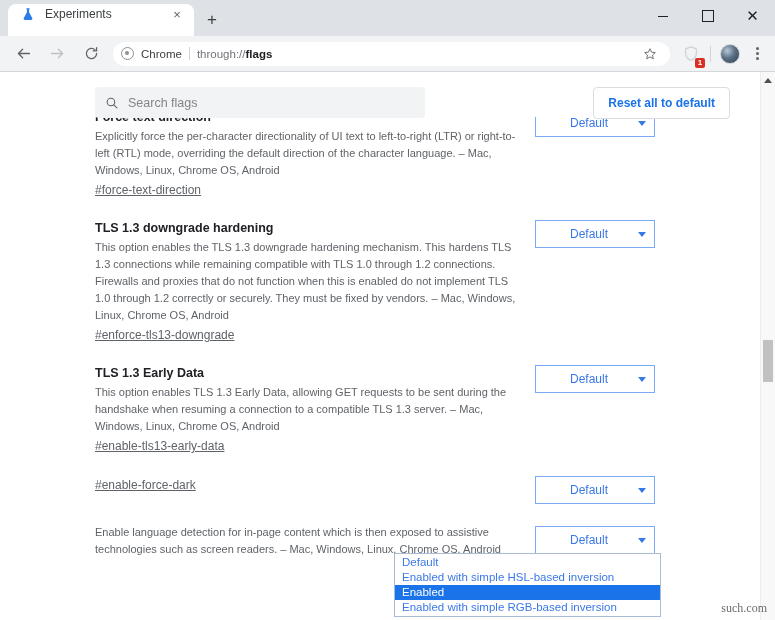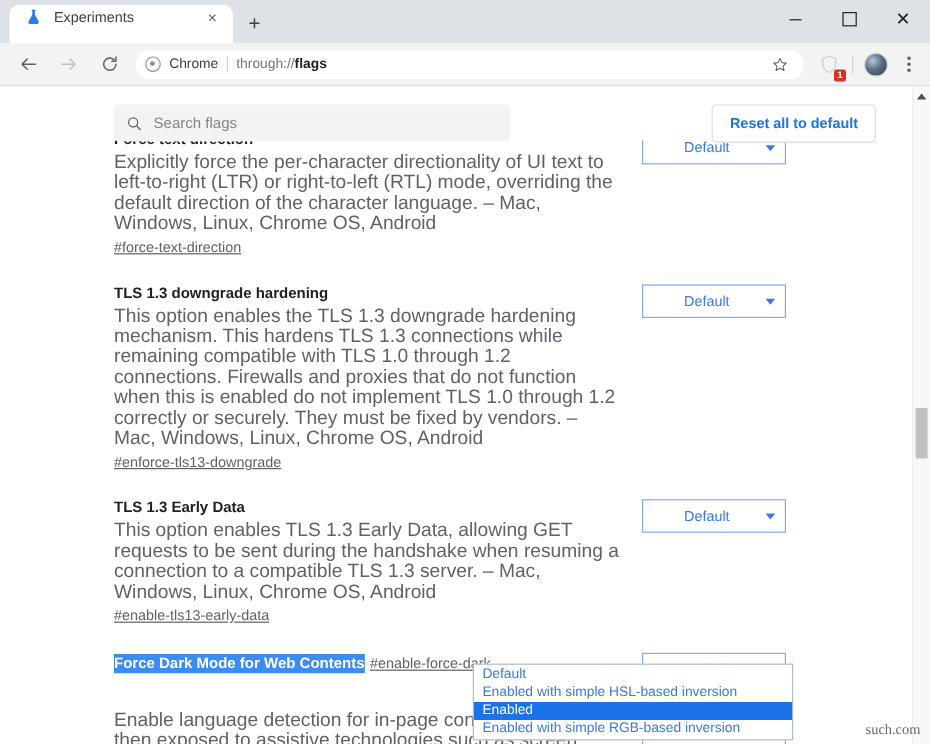--- a/index.html
+++ b/index.html
@@ -198,21 +198,21 @@
     padding: 12px 0 8px 0;
   }
   .flag-main { flex: 1 1 auto; min-width: 0; padding-right: 18px; max-width: 440px; }
   .flag-title {
     font-size: 12.5px; font-weight: bold; color: #202124;
     margin-bottom: 3px; line-height: 16px;
     display: inline-block;
   }
   .flag-title.highlighted { background: #3b8cf4; color: #ffffff; }
   .flag-desc {
-    font-size: 16px; color: #5f6368; line-height: 17px;
+    font-size: 11px; color: #5f6368; line-height: 17px;
   }
   .flag-anchor {
     display: inline-block;
     margin-top: 4px;
     font-size: 12px; color: #5f6368;
     text-decoration: underline;
   }
   .flag-control { flex: 0 0 120px; padding-top: 2px; }
 
   .flag-select {
@@ -413,21 +413,20 @@
             <div class="flag-control">
               <div class="flag-select">
                 <span class="sel-value">Default</span>
                 <span class="sel-arrow"></span>
               </div>
             </div>
           </div>
 
           <div class="flag">
             <div class="flag-main">
-              <div class="flag-title highlighted">Force Dark Mode for Web Contents</div>
               <a class="flag-anchor" href="#">#enable-force-dark</a>
             </div>
             <div class="flag-control">
               <div class="flag-select">
                 <span class="sel-value">Default</span>
                 <span class="sel-arrow"></span>
               </div>
             </div>
           </div>
 

